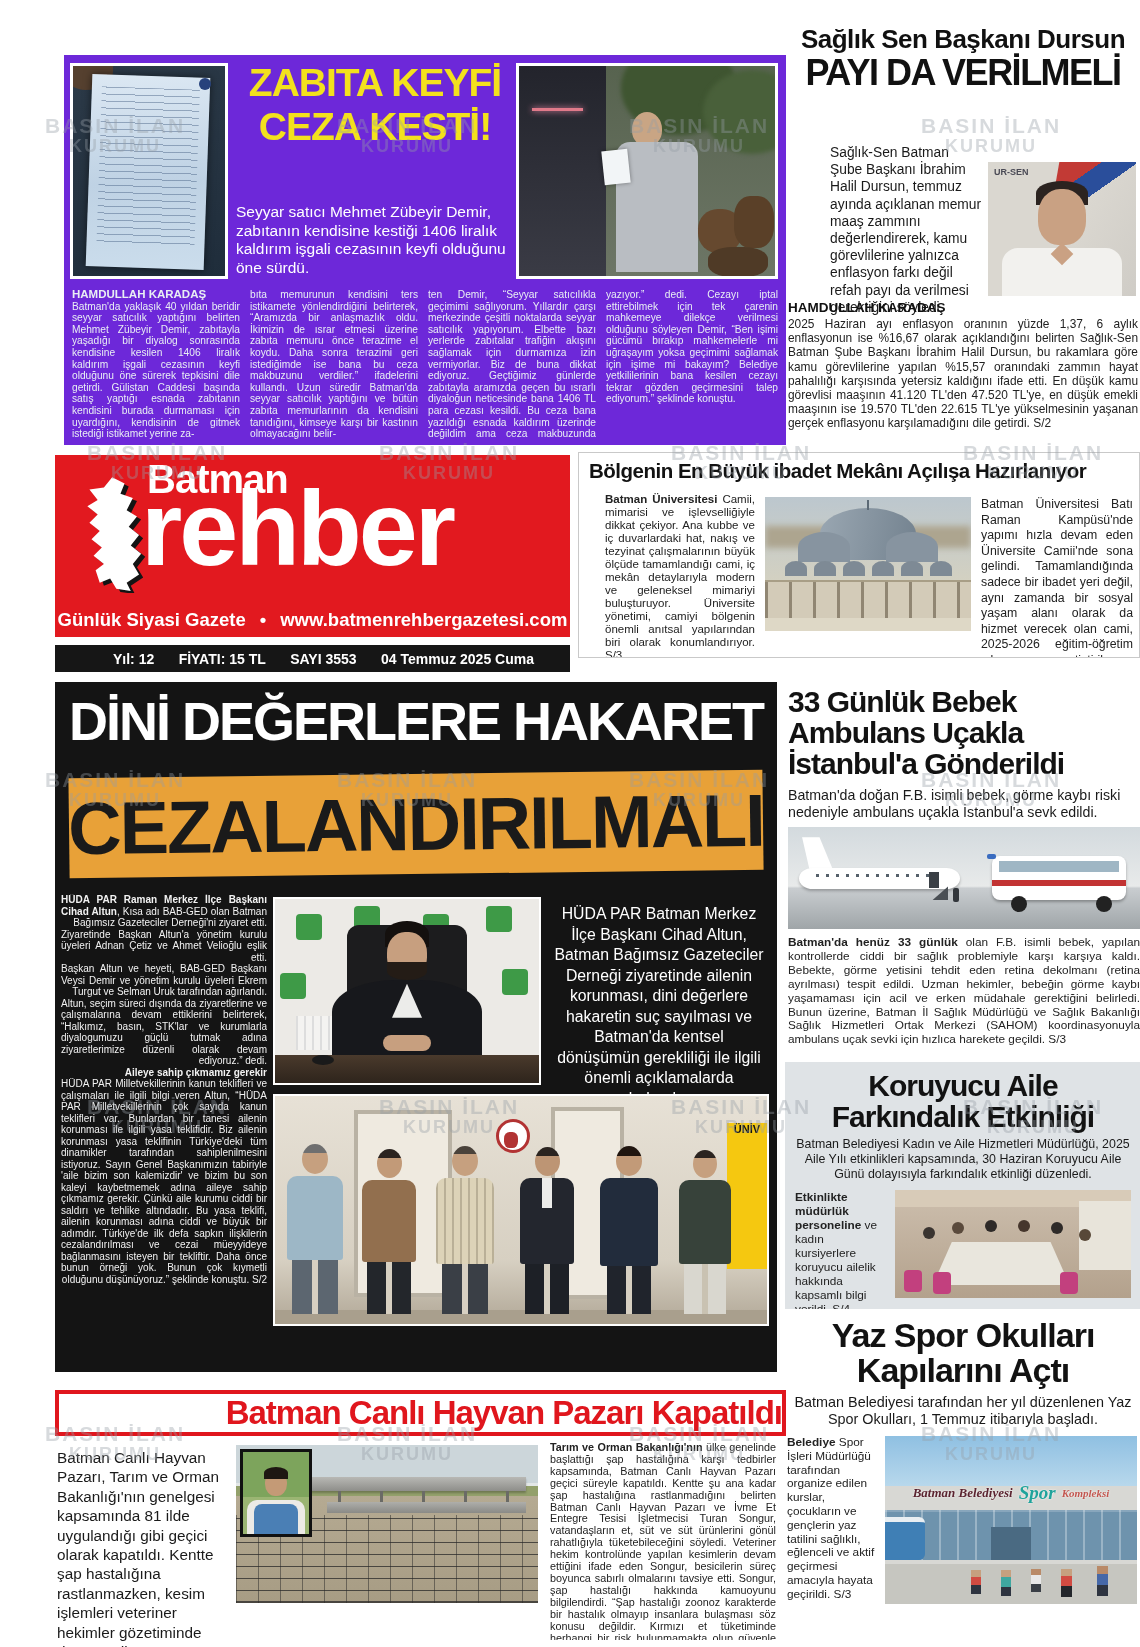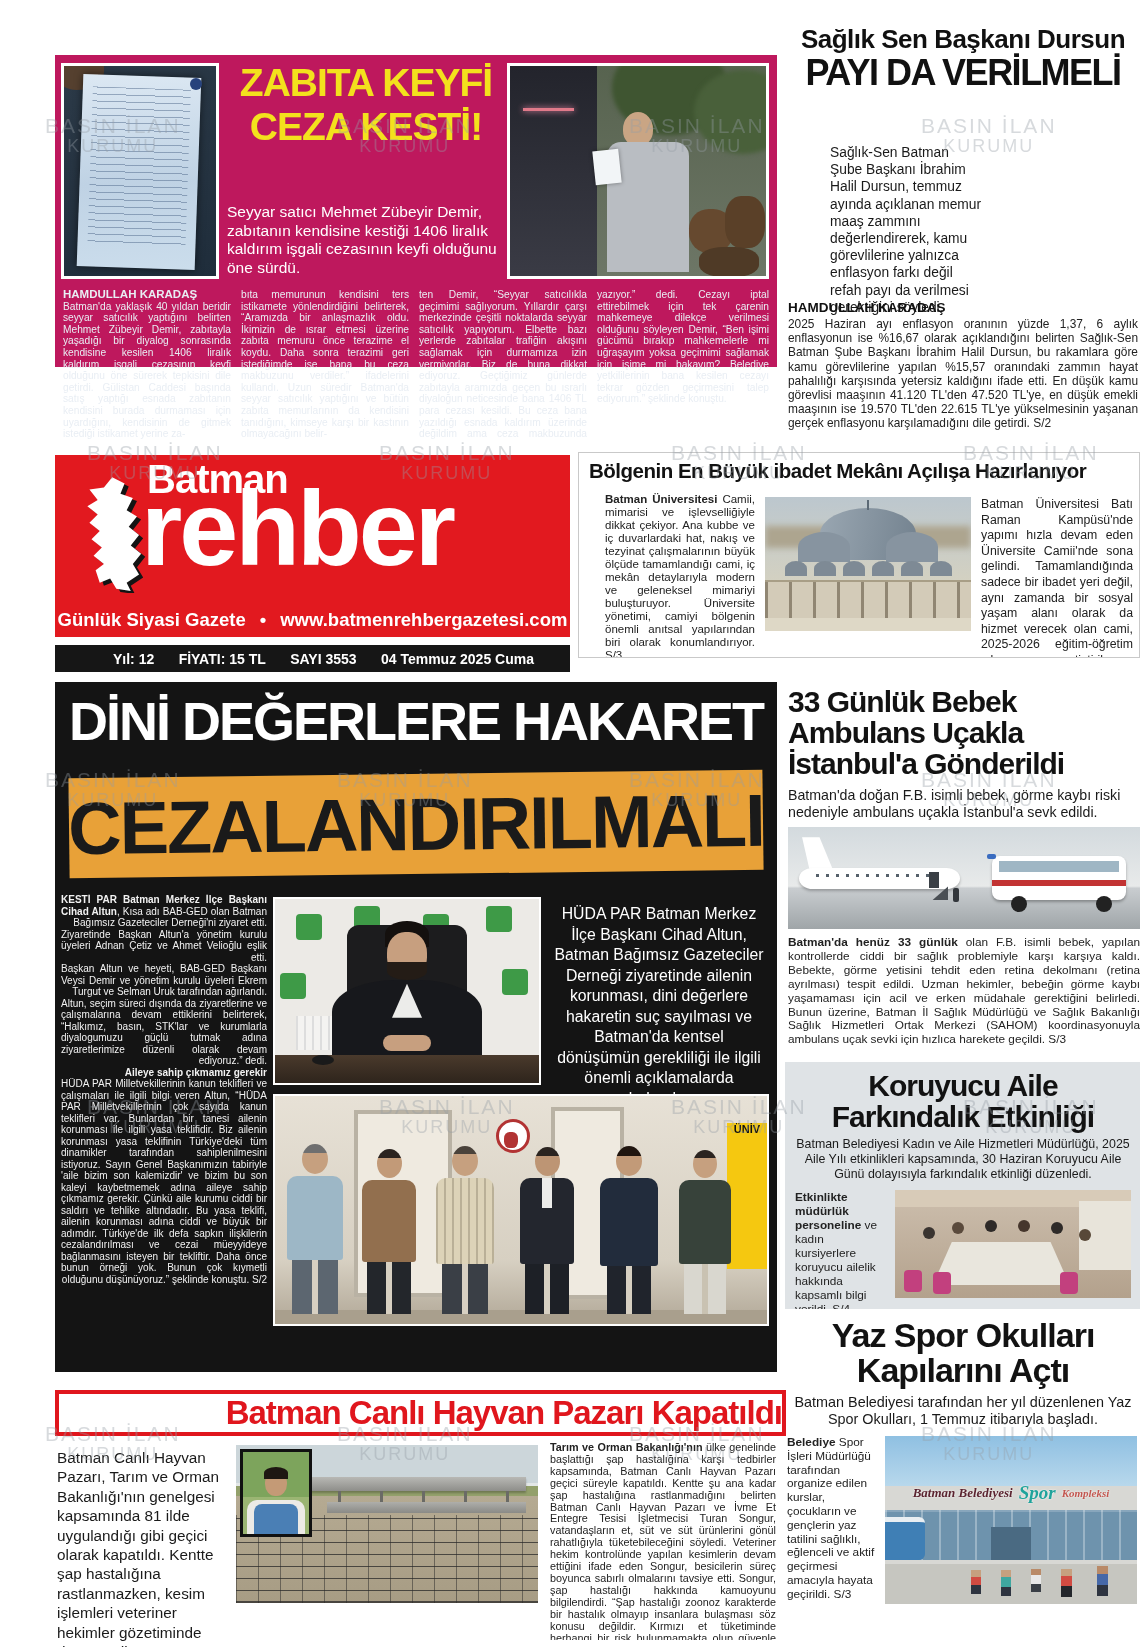--- a/index.html
+++ b/index.html
@@ -1,26 +1,26 @@
 <!DOCTYPE html>
 <html><head>
 <meta charset="utf-8">
 <style>
   *{box-sizing:border-box}
   body{margin:0;background:#9aa0a5;font-family:"Liberation Sans",sans-serif}
   .page{position:relative;width:1140px;height:1647px;margin:0 auto;background:#fff;overflow:hidden}
   .abs{position:absolute}
   .ph{position:absolute;overflow:hidden;background:#999}
   .ph>*{position:absolute}
-  .wm{position:absolute;z-index:50;pointer-events:none;color:rgba(150,158,165,.38);font-weight:400;
+  .wm{position:absolute;z-index:50;pointer-events:none;color:rgba(150,158,165,.38);font-weight:700;
       letter-spacing:2px;text-align:center;line-height:1.05}
   .wm div:first-child{font-size:21px}
   .wm div:last-child{font-size:18px}
   
-  .regA{position:absolute;left:55px;top:55px;width:722px;height:312px;background:#be185d;z-index:1}
+  .regA{position:absolute;left:64px;top:55px;width:722px;height:390px;background:#6d28d9;z-index:1}
   .zab-col{position:absolute;top:234px;width:168px;height:152px;color:#e9eef4;font-size:10.2px;
            line-height:11.6px;text-align:justify;overflow:hidden}
   .zab-head{color:#f3e11d;font-weight:700;font-size:39px;line-height:44px;letter-spacing:-1px;text-align:center}
   
   .regB{position:absolute;left:788px;top:24px;width:350px;height:410px;overflow:hidden;z-index:1}
   .memura-h{font-weight:700;font-size:36px;line-height:36px;letter-spacing:-1.5px;color:#111;text-align:center}
   
   .mast{position:absolute;left:55px;top:455px;width:515px;height:182px;background:#e2191f;z-index:1}
   .bar{position:absolute;left:55px;top:645px;width:515px;height:27px;background:#161616;z-index:1;
        display:flex;align-items:center;justify-content:space-between;padding:0 36px 0 58px}
@@ -163,20 +163,28 @@
     <div class="zab-col" style="left:364px">ten Demir, “Seyyar satıcılıkla geçimimi sağlıyorum. Yıllardır çarşı merkezinde çeşitli noktalarda seyyar satıcılık yapıyorum. Elbette bazı yerlerde zabıtalar trafiğin akışını sağlamak için durmamıza izin vermiyorlar. Biz de buna dikkat ediyoruz. Geçtiğimiz günlerde zabıtayla aramızda geçen bu ısrarlı diyaloğun neticesinde bana 1406 TL para cezası kesildi. Bu ceza bana yazıldığı esnada kaldırım üzerinde değildim ama ceza makbuzunda kaldırım işgali</div>
     <div class="zab-col" style="left:542px;width:172px">yazıyor.” dedi. Cezayı iptal ettirebilmek için tek çarenin mahkemeye dilekçe verilmesi olduğunu söyleyen Demir, “Ben işimi gücümü bırakıp mahkemelerle mi uğraşayım yoksa geçimimi sağlamak için işime mi bakayım? Belediye yetkililerinin bana kesilen cezayı tekrar gözden geçirmesini talep ediyorum.” şeklinde konuştu.</div>
   </div>
 
   <div class="regB">
     <div style="text-align:center;font-weight:700;font-size:26px;color:#111;letter-spacing:-0.5px">Sağlık Sen Başkanı Dursun</div>
     <div class="memura-h">
       <div>PAYI DA VERİLMELİ</div>
     </div>
     <div class="abs" style="left:42px;top:120px;width:152px;font-size:13.8px;line-height:17.2px;color:#1a1a1a">Sağlık-Sen Batman Şube Başkanı İbrahim Halil Dursun, temmuz ayında açıklanan memur maaş zammını değerlendirerek, kamu görevlilerine yalnızca enflasyon farkı değil refah payı da verilmesi gerektiğini söyledi.</div>
+    <div class="ph" style="left:200px;top:138px;width:148px;height:134px;background:linear-gradient(120deg,#dad7d0 55%,#cfccc6)">
+      <div style="right:-18%;top:-26%;width:70%;height:62%;background:linear-gradient(135deg,#c23a35 0 42%,#2a4e9b 42% 58%,transparent 58%);transform:rotate(10deg)"></div>
+      <div style="left:6px;top:5px;font-size:9px;font-weight:700;color:#4a4a55;position:absolute">UR-SEN</div>
+      <div style="left:50%;top:14%;width:52px;height:24px;margin-left:-26px;background:#2b2320;border-radius:50% 50% 0 0"></div>
+      <div style="left:50%;top:20%;width:48px;height:56px;margin-left:-24px;background:#c9a183;border-radius:46% 46% 42% 42%"></div>
+      <div style="left:50%;bottom:0;width:120px;height:48px;margin-left:-60px;background:#f2f1ee;border-radius:16px 16px 0 0"></div>
+      <div style="left:50%;bottom:34px;width:16px;height:16px;margin-left:-8px;background:#caa183;transform:rotate(45deg)"></div>
+    </div>
     <div class="abs" style="left:0;top:276px;font-weight:700;font-size:13.5px;color:#111">HAMDULLAH KARADAŞ</div>
     <div class="abs smallbody" style="left:0;top:293px;width:350px;font-size:11.9px;line-height:14.2px">2025 Haziran ayı enflasyon oranının yüzde 1,37, 6 aylık enflasyonun ise %16,67 olarak açıklandığını belirten Sağlık-Sen Batman Şube Başkanı İbrahim Halil Dursun, bu rakamlara göre kamu görevlilerine yapılan %15,57 oranındaki zammın hayat pahalılığı karşısında yetersiz kaldığını ifade etti. En düşük kamu görevlisi maaşının 41.120 TL'den 47.520 TL'ye, en düşük emekli maaşının ise 19.570 TL'den 22.615 TL'ye yükselmesinin yaşanan gerçek enflasyonu karşılamadığını dile getirdi. S/2</div>
   </div>
 
   <div class="mast">
     <svg class="abs" style="left:12px;top:16px" width="80" height="122" viewBox="0 0 70 118">
       <path d="M40 6 L52 12 L48 22 L60 26 L54 38 L64 44 L56 54 L66 62 L58 72 L68 80 L60 90 L66 100 L54 108 L58 116 L44 114 L38 104 L28 108 L24 96 L32 90 L22 82 L30 74 L20 66 L28 58 L18 50 L26 42 L16 34 L26 28 L18 18 L32 16 Z" fill="#141414" transform="translate(4,3)"></path>
       <path d="M40 6 L52 12 L48 22 L60 26 L54 38 L64 44 L56 54 L66 62 L58 72 L68 80 L60 90 L66 100 L54 108 L58 116 L44 114 L38 104 L28 108 L24 96 L32 90 L22 82 L30 74 L20 66 L28 58 L18 50 L26 42 L16 34 L26 28 L18 18 L32 16 Z" fill="#ffffff"></path>
     </svg>
     <div class="abs" style="left:92px;top:2px;color:#fff;font-weight:700;font-size:40px;letter-spacing:-1px">Batman</div>
@@ -218,21 +226,21 @@
     </div>
     <div class="abs smallbody" style="left:402px;top:44px;width:152px;font-size:12.3px;line-height:15.6px">Batman Üniversitesi Batı Raman Kampüsü'nde yapımı hızla devam eden Üniversite Camii'nde sona gelindi. Tamamlandığında sadece bir ibadet yeri değil, aynı zamanda bir sosyal yaşam alanı olarak da hizmet verecek olan cami, 2025-2026 eğitim-öğretim yılına yetiştirilmeye çalışılıyor.</div>
   </div>
 
   <div class="regE">
     <div style="text-align:center;margin-top:8px;color:#fff;font-weight:700;font-size:54px;letter-spacing:-2px">DİNİ DEĞERLERE HAKARET</div>
     <div class="abs" style="left:14px;top:92px;width:694px;height:100px;background:#e8a138;transform:rotate(-0.7deg);display:flex;align-items:center;justify-content:center">
       <span style="color:#1a1a1a;font-weight:700;font-size:74px;letter-spacing:-2px">CEZALANDIRILMALI</span>
     </div>
     <div class="dini-left">
-      <p><b>KESTİ PAR Batman Merkez İlçe Başkanı Cihad Altun</b><span>, Kısa adı BAB-GED olan Batman Bağımsız Gazeteciler Derneği'ni ziyaret etti.</span></p>
+      <p><b>HÜDA PAR Raman Merkez İlçe Başkanı Cihad Altun</b><span>, Kısa adı BAB-GED olan Batman Bağımsız Gazeteciler Derneği'ni ziyaret etti.</span></p>
       <p>Ziyaretinde Başkan Altun'a yönetim kurulu üyeleri Adnan Çetiz ve Ahmet Velioğlu eşlik etti.</p>
       <p>Başkan Altun ve heyeti, BAB-GED Başkanı Veysi Demir ve yönetim kurulu üyeleri Ekrem Turgut ve Selman Uruk tarafından ağırlandı.</p>
       <p>Altun, seçim süreci dışında da ziyaretlerine ve çalışmalarına devam ettiklerini belirterek, “Halkımız, basın, STK'lar ve kurumlarla diyalogumuzu güçlü tutmak adına ziyaretlerimize düzenli olarak devam ediyoruz.” dedi.</p>
       <p style="font-weight:700">Aileye sahip çıkmamız gerekir</p>
       <p>HÜDA PAR Milletvekillerinin kanun teklifleri ve çalışmaları ile ilgili bilgi veren Altun, “HÜDA PAR Milletvekillerinin çok sayıda kanun teklifleri var. Bunlardan bir tanesi ailenin korunması ile ilgili yasa teklifidir. Biz ailenin korunması yasa teklifinin Türkiye'deki tüm dinamikler tarafından sahiplenilmesini istiyoruz. Sayın Genel Başkanımızın tabiriyle 'aile bizim son kalemizdir' ve bizim bu son kaleyi kaybetmemek adına aileye sahip çıkmamız gerekir. Çünkü aile kurumu ciddi bir saldırı ve tehlike altındadır. Bu yasa teklifi, ailenin korunması adına ciddi ve büyük bir adımdır. Türkiye'de ilk defa sapkın ilişkilerin cezalandırılması ve cezai müeyyideye bağlanmasını isteyen bir tekliftir. Daha önce bunun örneği yok. Bunun çok kıymetli olduğunu düşünüyoruz.” şeklinde konuştu. S/2</p>
     </div>
     <div class="ph" style="left:218px;top:215px;width:268px;height:188px;border:2px solid #fff;background:#eceae6">
       <div style="left:8%;top:8%;width:26px;height:26px;background:#3e9a47;border-radius:4px"></div>
       <div style="left:30%;top:4%;width:26px;height:26px;background:#3e9a47;border-radius:4px"></div>
       <div style="left:56%;top:8%;width:26px;height:26px;background:#3e9a47;border-radius:4px"></div>

